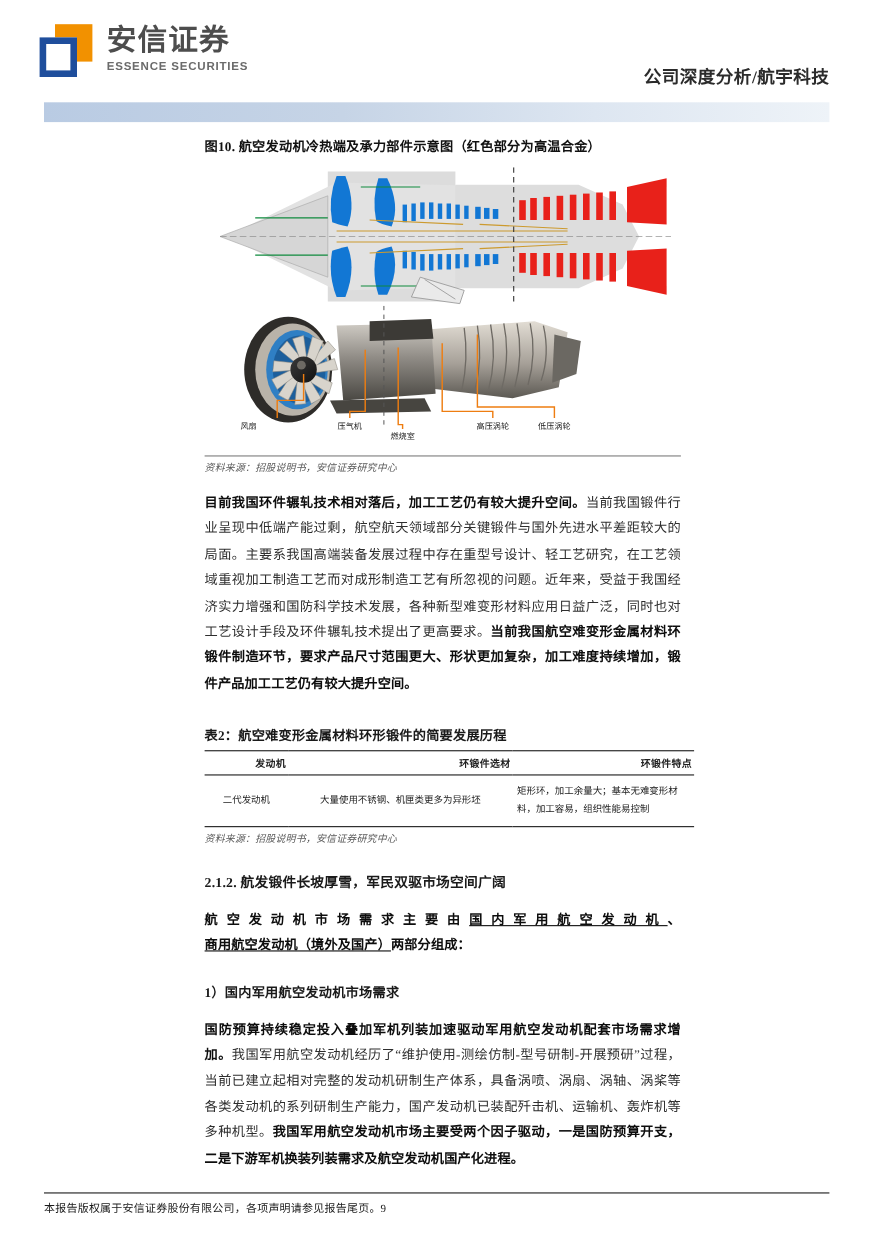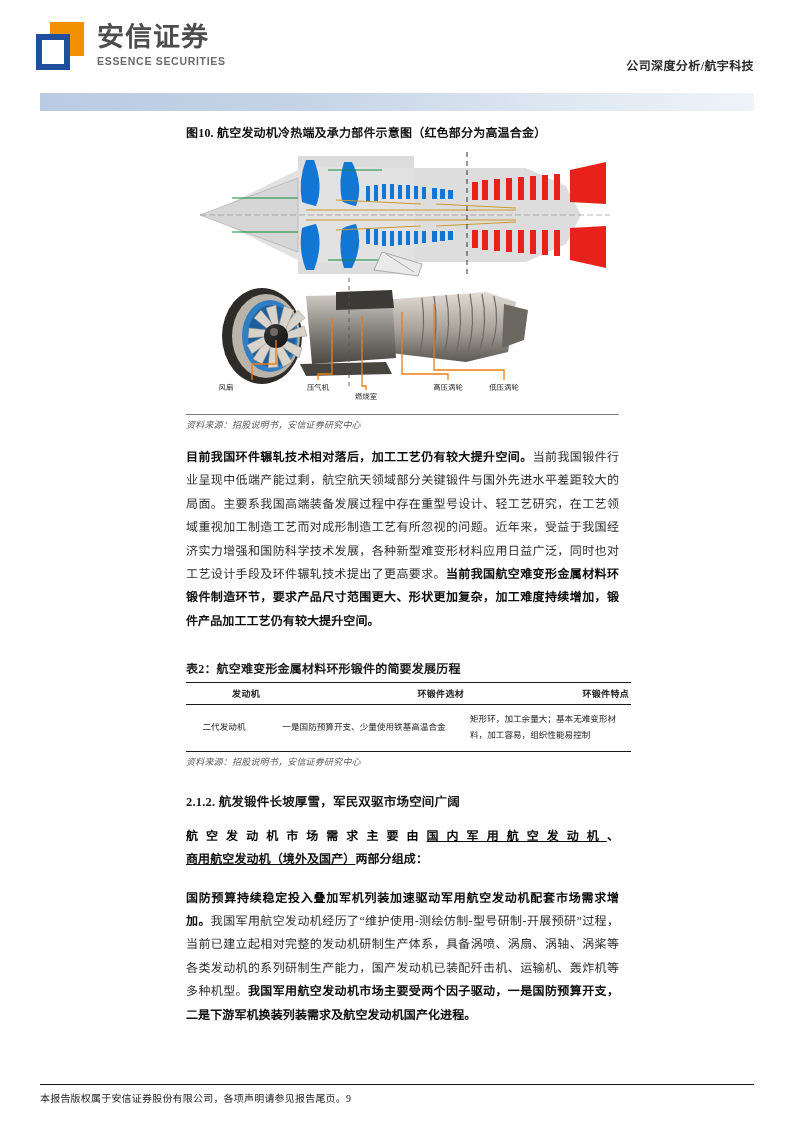--- a/index.html
+++ b/index.html
@@ -30,21 +30,21 @@
     font-family:"DejaVu Sans","Liberation Sans",sans-serif;
     font-size:27px;font-weight:bold;color:#4d4d4d;letter-spacing:1px;line-height:1;
   }
   .logo-en{
     font-family:"Liberation Sans","DejaVu Sans",sans-serif;
     font-size:10.5px;font-weight:bold;color:#6b6b6b;letter-spacing:0.7px;
     margin-top:5px;
   }
   .header-right{
     position:absolute;right:40px;top:56px;
-    font-size:12px;color:#2b2b2b;font-weight:bold;letter-spacing:0.4px;
+    font-size:16px;color:#2b2b2b;font-weight:bold;letter-spacing:0.4px;
     font-family:"Liberation Serif","DejaVu Serif",serif;
   }
   .header-band{
     position:absolute;left:40px;top:93px;width:714px;height:18px;
     background:linear-gradient(to right,#b9cbe3 0%,#c6d4e6 38%,#dde6f1 70%,#eef3f8 100%);
   }
 
   
   .content{position:absolute;left:186px;top:124px;width:433px;}
 
@@ -327,31 +327,32 @@
       <thead>
         <tr>
           <th class="h1">发动机</th>
           <th class="h2">环锻件选材</th>
           <th class="h3">环锻件特点</th>
         </tr>
       </thead>
       <tbody>
         <tr>
           <td class="c1">二代发动机</td>
-          <td class="c2">一是国防预算开支、少量使用铁基高温合金</td>
+          <td class="c2">大量使用不锈钢、机匣类更多为异形坯</td>
           <td class="c3">矩形环，加工余量大；基本无难变形材料，加工容易，组织性能易控制</td>
         </tr>
       </tbody>
     </table>
     <div class="tbl-src">资料来源：招股说明书，安信证券研究中心</div>
 
     <h3 class="sec">2.1.2. 航发锻件长坡厚雪，军民双驱市场空间广阔</h3>
 
     <p class="body"><span class="b">航空发动机市场需求主要由</span><span class="b u">国内军用航空发动机</span><span class="b">、</span><span class="b u">商用航空发动机（境外及国产）</span><span class="b">两部分组成：</span></p>
 
+    <h4 class="sub">1）国内军用航空发动机市场需求</h4>
 
     <p class="body"><span class="b">国防预算持续稳定投入叠加军机列装加速驱动军用航空发动机配套市场需求增加。</span><span class="n">我国军用航空发动机经历了“维护使用-测绘仿制-型号研制-开展预研”过程，当前已建立起相对完整的发动机研制生产体系，具备涡喷、涡扇、涡轴、涡桨等各类发动机的系列研制生产能力，国产发动机已装配歼击机、运输机、轰炸机等多种机型。</span><span class="b">我国军用航空发动机市场主要受两个因子驱动，一是国防预算开支，二是下游军机换装列装需求及航空发动机国产化进程。</span></p>
 
   </div>
 
   <div class="footer">
     <div class="footer-rule"></div>
     <div class="footer-text">
       <span>本报告版权属于安信证券股份有限公司，各项声明请参见报告尾页。</span><span>9</span>
     </div>

